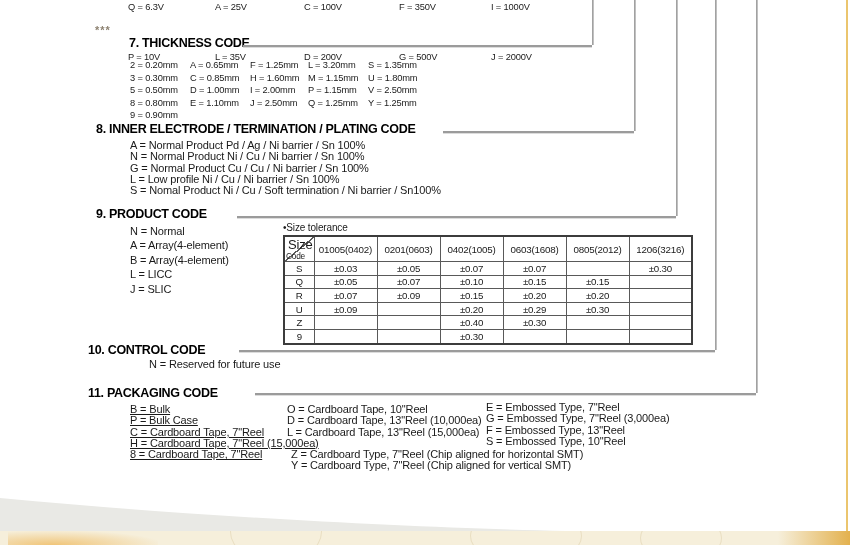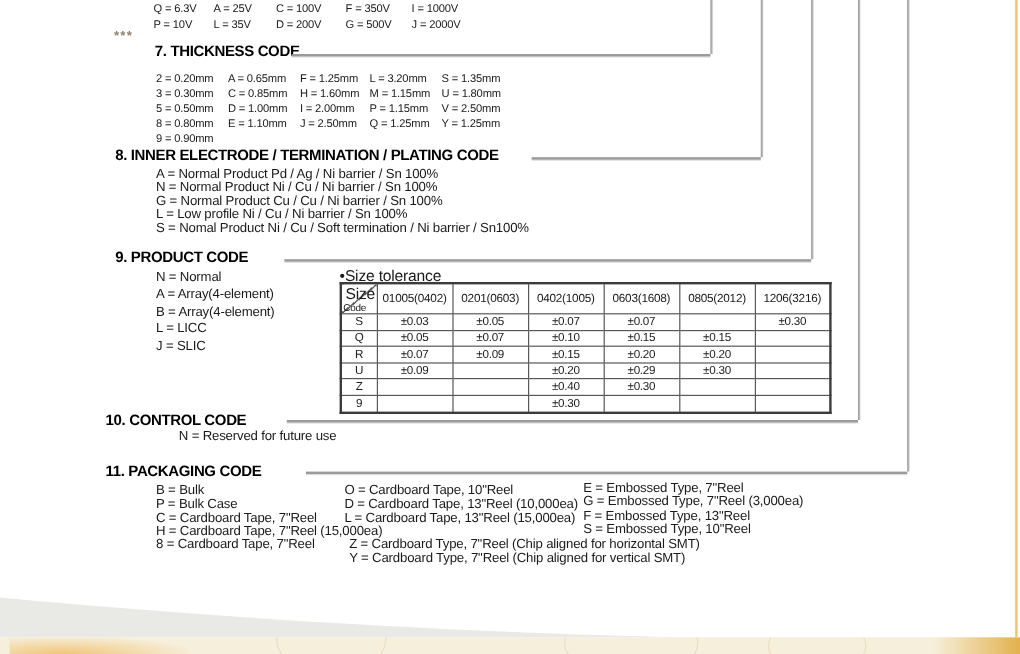--- a/index.html
+++ b/index.html
@@ -13,21 +13,21 @@
   .hline{height:2px;background:#9b9b9b;box-shadow:0 1px 0 #dcdcdc;}
   .vline{width:2px;background:linear-gradient(to right,#929292,#cfcfcf);}
   .codegrid{display:grid;font-size:9.3px;letter-spacing:-0.15px;}
   .codegrid div{white-space:nowrap;}
   .list{font-size:11px;letter-spacing:-0.15px;}
   .list div{white-space:nowrap;}
   .lh113 div{line-height:11.3px;}
   .lh126 div{line-height:12.6px;}
   .lh144 div{line-height:14.4px;}
   .stars{font-size:11px;font-weight:bold;color:#8d8271;letter-spacing:1px;}
-  .caption{font-size:13px;letter-spacing:-0.15px;}
+  .caption{font-size:10px;letter-spacing:-0.15px;}
 
   table.tol{border-collapse:collapse;table-layout:fixed;border:2px solid #3c3c3c;background:#fff;}
   table.tol th,table.tol td{
     border:1px solid #595959;padding:0;margin:0;text-align:center;vertical-align:middle;
     font-size:9.7px;font-weight:normal;height:12.6px;letter-spacing:-0.2px;white-space:nowrap;
   }
   table.tol thead th{height:24px;font-size:9.8px;}
   th.corner{
     position:relative;
     background:linear-gradient(to bottom right,
@@ -44,21 +44,21 @@
 </head>
 <body>
 
 <div class="abs vline" style="left:592px;top:0;height:45px;"></div>
 <div class="abs vline" style="left:634px;top:0;height:131px;"></div>
 <div class="abs vline" style="left:676px;top:0;height:216px;"></div>
 <div class="abs vline" style="left:715px;top:0;height:350px;"></div>
 <div class="abs vline" style="left:756px;top:0;height:393px;"></div>
 <div class="abs goldline" style="background:#e7bb55;"></div>
 
-<div class="abs codegrid" style="left:128px;top:1px;grid-template-columns:50px 52px 58px 55px auto;line-height:13px;">
+<div class="abs codegrid" style="left:128px;top:1px;grid-template-columns:50px 52px 58px 55px auto;line-height:13px;gap:37px;">
 
 <div>Q = 6.3V</div>
     <div>A = 25V</div>
     <div>C = 100V</div>
     <div>F = 350V</div>
     <div>I = 1000V</div>
     <div>P = 10V</div>
     <div>L = 35V</div>
     <div>D = 200V</div>
     <div>G = 500V</div>
@@ -201,21 +201,21 @@
 
 <div class="abs sec-title" style="left:88px;top:343px;text-align:center;">10. CONTROL CODE</div>
 <div class="abs hline" style="left:239px;top:350px;width:476px;"></div>
 <div class="abs list lh113" style="left:133px;top:359px;padding-left:16px;">
 
 <div>N = Reserved for future use</div>
   </div>
 
 <div class="abs sec-title" style="left:88px;top:386px;">11. PACKAGING CODE</div>
 <div class="abs hline" style="left:255px;top:393px;width:501px;"></div>
-<div class="abs list lh113" style="left:130px;top:404px;">
+<div class="abs list lh113" style="left:130px;top:404px;text-decoration:underline;">
 
 <div>B = Bulk</div>
     <div>P = Bulk Case</div>
     <div>C = Cardboard Tape, 7"Reel</div>
     <div>H = Cardboard Tape, 7"Reel (15,000ea)</div>
     <div>8 = Cardboard Tape, 7"Reel</div>
   </div>
 <div class="abs list lh113" style="left:287px;top:404px;">
 
 <div>O = Cardboard Tape, 10"Reel</div>

